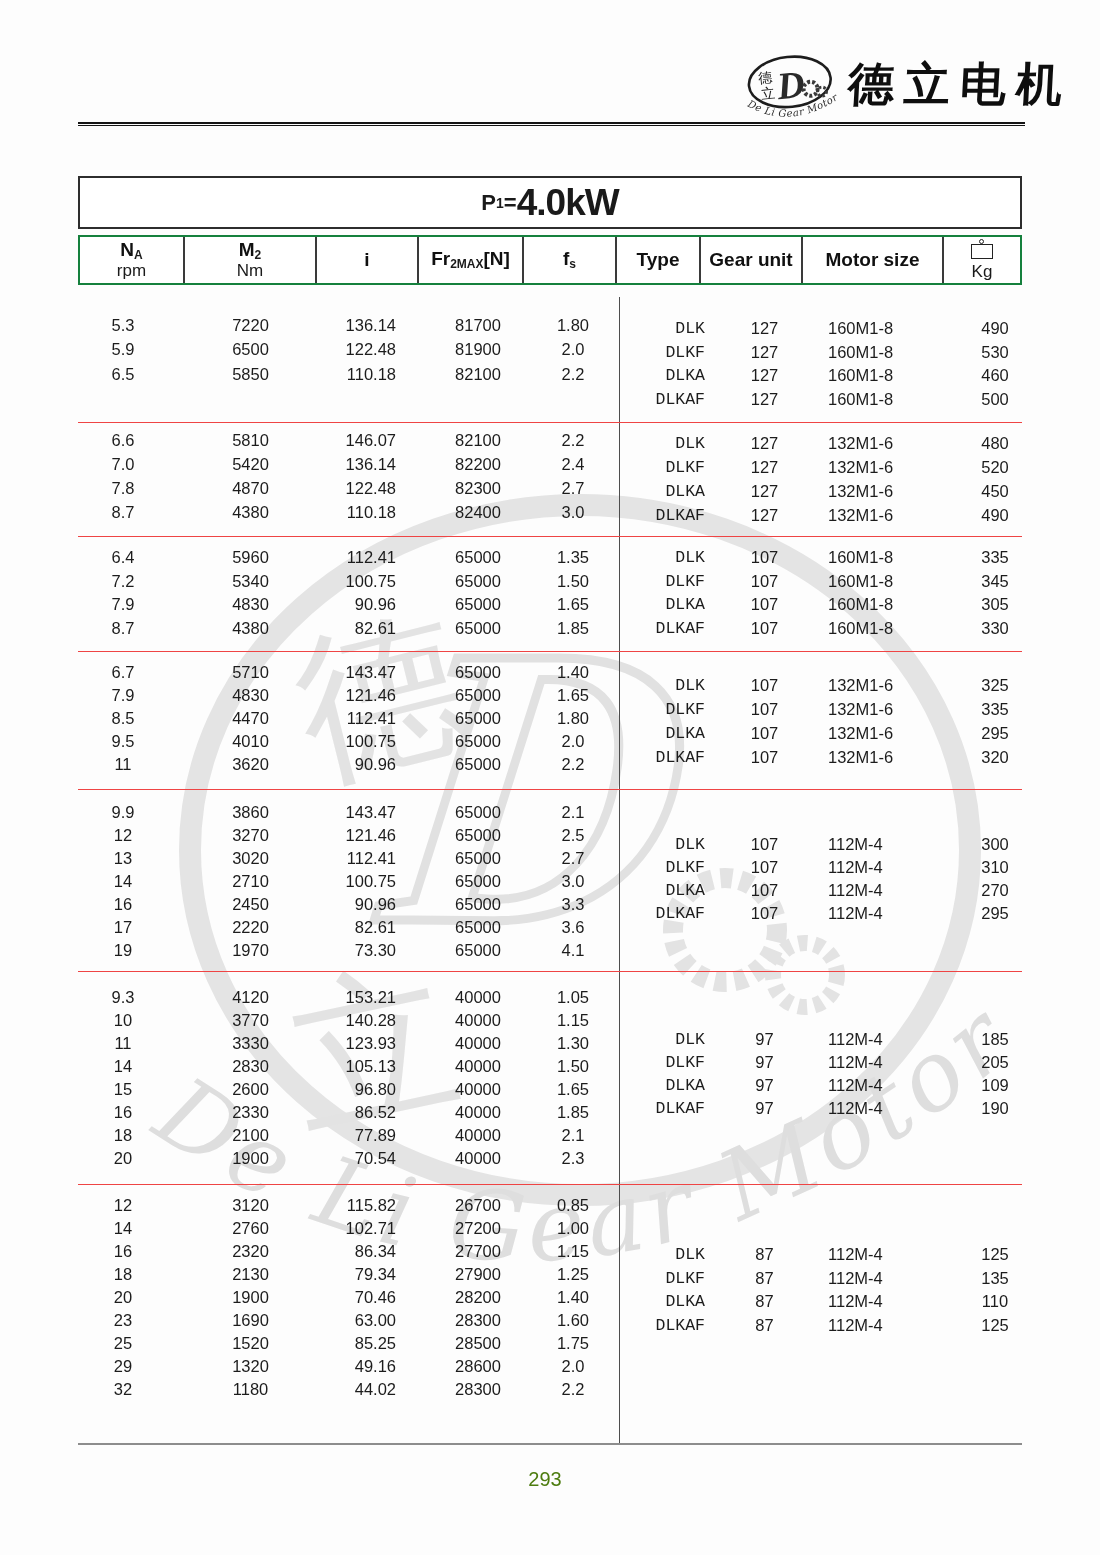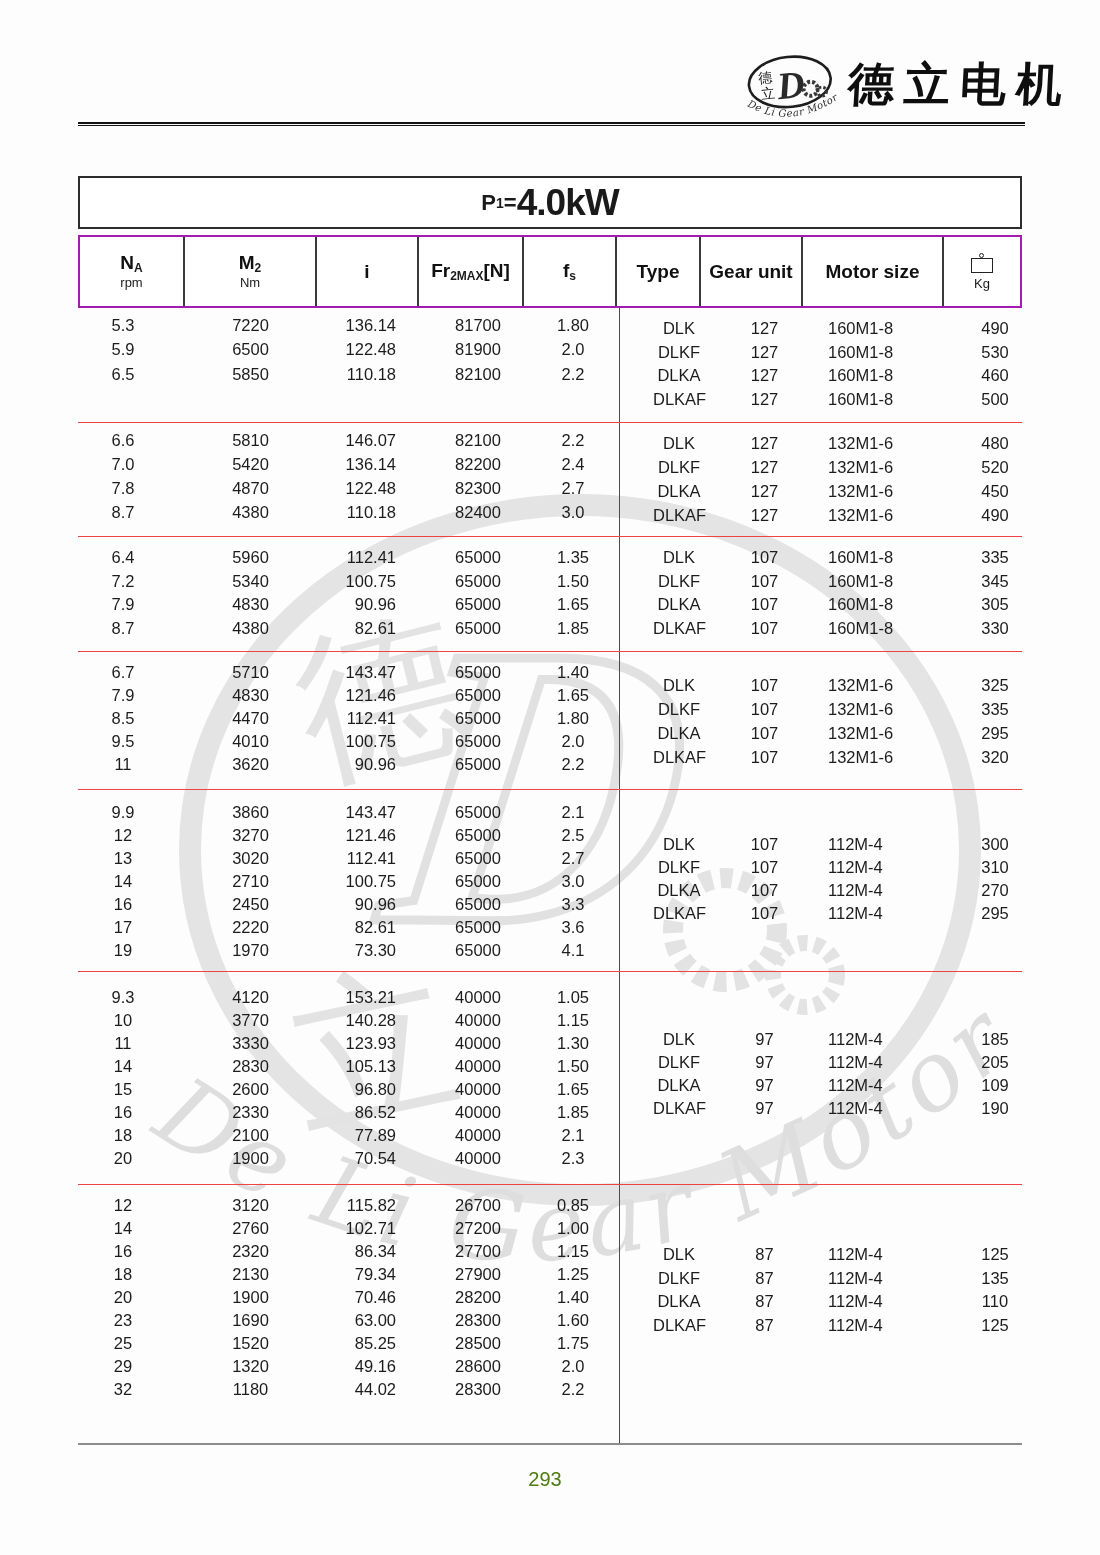--- a/index.html
+++ b/index.html
@@ -16,30 +16,30 @@
   
   .watermark{position:absolute;left:95px;top:330px;width:965px;height:1090px;z-index:0;pointer-events:none;}
   
   .title-box{position:absolute;left:78px;top:176px;width:944px;height:53px;
              border:2px solid #2d2d2d;box-sizing:border-box;display:flex;
              align-items:center;justify-content:center;z-index:2;background:#fff;}
   .title-p{font-size:22px;font-weight:bold;letter-spacing:0;}
   .title-sub{font-size:14px;font-weight:bold;vertical-align:-4px;}
   .title-power{font-size:37px;font-weight:bold;letter-spacing:-1px;}
   
-  .thead{position:absolute;left:78px;top:235px;width:944px;height:73px;
-         border:2px solid #a21caf;box-sizing:border-box;display:grid;
+  .thead{position:absolute;left:78px;top:235px;width:944px;height:50px;
+         border:2px solid #15803d;box-sizing:border-box;display:grid;
          grid-template-columns:105px 132px 102px 105px 93px 84px 102px 141px auto;
          z-index:2;background:#fff;}
   .hcell{border-right:2px solid #3a3a3a;display:flex;flex-direction:column;
          align-items:center;justify-content:center;line-height:1.05;}
   .hcell:last-child{border-right:none;}
   .hmain{font-size:19px;font-weight:bold;color:#101010;}
   .hsub{font-size:12px;font-weight:bold;vertical-align:-3px;}
-  .hunit{font-size:13px;font-weight:normal;margin-top:1px;}
+  .hunit{font-size:17px;font-weight:normal;margin-top:1px;}
   .kg-wrap{position:relative;width:22px;height:22px;margin-bottom:1px;}
   .kg-knob{position:absolute;left:8px;top:0;width:5px;height:5px;border:1.5px solid #222;
            border-radius:50%;box-sizing:border-box;background:#fff;}
   .kg-body{position:absolute;left:0;top:5px;width:22px;height:15px;border:1.6px solid #222;
            box-sizing:border-box;background:#fff;}
   
   .tbody{position:absolute;left:78px;top:310px;width:944px;height:1135px;z-index:1;}
   .col-divider{position:absolute;left:541px;top:-13px;width:1.3px;height:calc(100% + 13px);
                background:#4d4d4d;}
   .group{position:relative;display:flex;border-bottom:1px solid #ef4444;box-sizing:border-box;}
@@ -59,21 +59,21 @@
   .g4{--h:182px;--lpt:11px;--lrh:23px;--rpt:43px;--rrh:23px;}
   .g5{--h:213px;--lpt:14px;--lrh:23px;--rpt:56px;--rrh:23px;}
   .g6{--h:260px;--lpt:9px;--lrh:23px;--rpt:58px;--rrh:23.5px;}
   .group{height:var(--h);}
   .cell{font-size:16.5px;color:#1c1c1c;box-sizing:border-box;}
   .c-na{text-align:center;padding-right:16px;}
   .c-m2{text-align:center;}
   .c-i{text-align:right;padding-right:24px;}
   .c-fr{text-align:center;padding-left:10px;}
   .c-fs{text-align:center;}
-  .c-type{text-align:center;padding-left:33px;}
+  .c-type{text-align:right;padding-left:33px;font-family:Liberation Mono, monospace;}
   .c-gear{text-align:center;padding-left:16px;}
   .c-motor{text-align:left;padding-left:20px;}
   .c-kg{text-align:center;padding-left:18px;}
   
   .page-num{position:absolute;left:0;top:1468px;width:1090px;text-align:center;
             font-size:20px;color:#4d7c0f;z-index:2;}
 </style>
 </head>
 <body>
 

